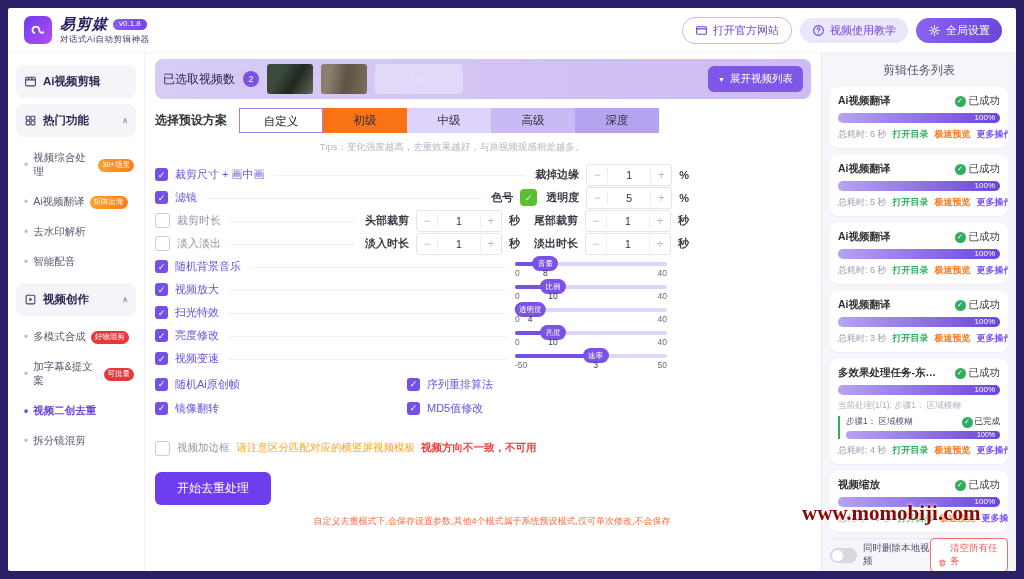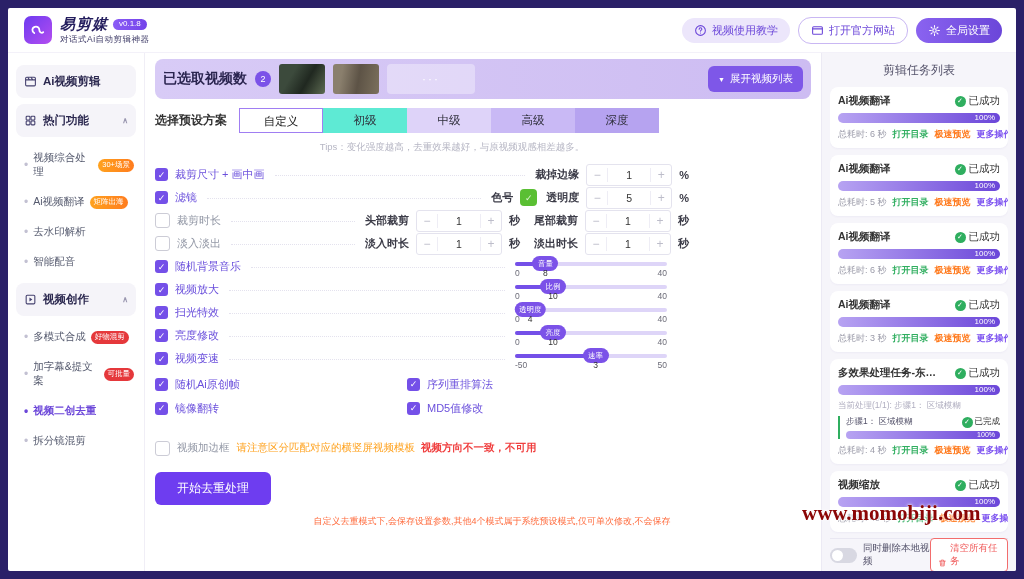--- a/index.html
+++ b/index.html
@@ -30,37 +30,37 @@
   .sub-item{display:flex;align-items:center;gap:5px;padding:8px 2px 8px 8px;font-size:10.5px;color:#555a6e;cursor:pointer}
   .sub-item .blt{color:#c2c0d2;font-size:12px;line-height:6px}
   .sub-item.active{color:#6b46d9;font-weight:700}
   .sub-item.active .blt{color:#6b46d9}
   .badge{font-size:7.5px;color:#fff;border-radius:7px;padding:1.5px 4px;white-space:nowrap;flex:none}
   .badge.orange{background:linear-gradient(90deg,#ffa21e,#ff7c1e)}
   .badge.red{background:#e5383b}
   
   .main{flex:1;min-width:0;padding:6px 10px 0 10px;overflow:hidden;position:relative}
   .sel-bar{height:40px;border-radius:8px;background:linear-gradient(90deg,#d8cbf6,#cdbcf2);display:flex;align-items:center;padding:0 8px;gap:8px;margin-bottom:9px}
-  .sel-label{font-size:14px;font-weight:700;color:#2b2550}
+  .sel-label{font-size:12px;font-weight:400;color:#2b2550}
   .cnt{width:16px;height:16px;border-radius:50%;background:#7b52e8;color:#fff;font-size:9px;display:flex;align-items:center;justify-content:center}
   .thumb{width:46px;height:30px;border-radius:3px;flex:none;cursor:pointer}
   .thumb.t1{background:linear-gradient(120deg,#3c4a3c 30%,#202820 60%,#5d6b52)}
   .thumb.t2{background:linear-gradient(100deg,#8a7f6d 20%,#5d5346 55%,#7b705c)}
   .ellip{width:88px;height:30px;border-radius:4px;background:rgba(255,255,255,.35);color:#fff;display:flex;align-items:center;justify-content:center;font-size:12px;letter-spacing:2px;cursor:pointer}
   .expand{margin-left:auto;background:#7e57e8;color:#fff;font-size:10.5px;border-radius:6px;padding:6px 10px;display:flex;align-items:center;gap:5px;cursor:pointer}
   .expand .tri{font-size:7px}
   .sec-head{display:flex;align-items:center;justify-content:space-between;margin:0 0 7px 0}
   .sec-title{font-size:13px;font-weight:800;color:#26224e;border-left:3px solid #6b46d9;padding-left:7px}
   .reset{font-size:10px;color:#b3b3bf;cursor:pointer}
   .settings{width:534px}
   .preset-row{display:flex;align-items:center;margin-bottom:8px}
   .preset-label{font-size:12px;font-weight:700;color:#333;margin-right:12px}
   .tab{width:84px;height:25px;line-height:25px;text-align:center;font-size:11.5px;color:#2e2e3a;cursor:pointer}
   .tab.active{background:#fff;border:1px solid #a07ef2;color:#222;box-sizing:border-box}
-  .tab.t1{background:#5eead4}.tab.t2{background:#ded3f9}.tab.t3{background:#c9b9f5}.tab.t4{background:#b6a3f0}
+  .tab.t1{background:#f97316}.tab.t2{background:#ded3f9}.tab.t3{background:#c9b9f5}.tab.t4{background:#b6a3f0}
   .tips{font-size:9.5px;color:#b6b6c4;text-align:center;margin:4px 0 9px 60px}
   .row{display:flex;align-items:center;height:23px;font-size:11px}
   .cb{width:13px;height:13px;border-radius:3px;display:inline-flex;align-items:center;justify-content:center;margin-right:7px;flex:none;font-size:9px;cursor:pointer}
   .cb.on{background:#7450e8;color:#fff}
   .cb.off{border:1px solid #ccccd6;background:#fff;color:transparent}
   .lbl-on{color:#6b50dc;white-space:nowrap}
   .lbl-off{color:#9398a6;white-space:nowrap}
   .leader{flex:1;border-bottom:1px dotted #e4e2ee;margin:0 10px;align-self:center;height:1px;min-width:10px}
   .fld{color:#3c3c48;font-weight:700;margin-right:7px;white-space:nowrap;font-size:11px}
   .stepper{display:inline-flex;align-items:center;border:1px solid #e4e3ee;border-radius:3px;height:20px;background:#fff}
@@ -130,34 +130,34 @@
       </div>
       <div class="brand-txt">
         <div class="brand-row">
           <span class="brand-name">易剪媒</span>
           <span class="ver">v0.1.8</span>
         </div>
         <span class="tagline">对话式Ai自动剪辑神器</span>
       </div>
     </div>
     <div class="hdr-sp"></div>
+    <div class="hbtn ghost2">
+      <svg class="hicon" viewBox="0 0 24 24">
+            <rect x="3" y="5" width="18" height="14" rx="2" fill="none" stroke="#6b46d9" stroke-width="2"></rect>
+            <path d="M3 9h18" stroke="#6b46d9" stroke-width="2"></path>
+          </svg>
+      <span>打开官方网站</span>
+    </div>
     <div class="hbtn ghost1">
       <svg class="hicon" viewBox="0 0 24 24">
             <circle cx="12" cy="12" r="9" fill="none" stroke="#6b46d9" stroke-width="2"></circle>
             <path d="M9.5 9.5c0-3.3 5-3.3 5 0 0 1.8-2.5 1.8-2.5 3.6" fill="none" stroke="#6b46d9" stroke-width="2" stroke-linecap="round"></path>
             <circle cx="12" cy="16.6" r="1.1" fill="#6b46d9"></circle>
           </svg>
       <span>视频使用教学</span>
-    </div>
-    <div class="hbtn ghost2">
-      <svg class="hicon" viewBox="0 0 24 24">
-            <rect x="3" y="5" width="18" height="14" rx="2" fill="none" stroke="#6b46d9" stroke-width="2"></rect>
-            <path d="M3 9h18" stroke="#6b46d9" stroke-width="2"></path>
-          </svg>
-      <span>打开官方网站</span>
     </div>
     <div class="hbtn solid">
       <svg class="hicon" viewBox="0 0 24 24">
             <circle cx="12" cy="12" r="3.2" fill="none" stroke="#fff" stroke-width="2"></circle>
             <path d="M12 3v3M12 18v3M3 12h3M18 12h3M5.6 5.6l2.1 2.1M16.3 16.3l2.1 2.1M18.4 5.6l-2.1 2.1M7.7 16.3l-2.1 2.1" stroke="#fff" stroke-width="2" stroke-linecap="round"></path>
           </svg>
       <span>全局设置</span>
     </div>
   </div>
 

